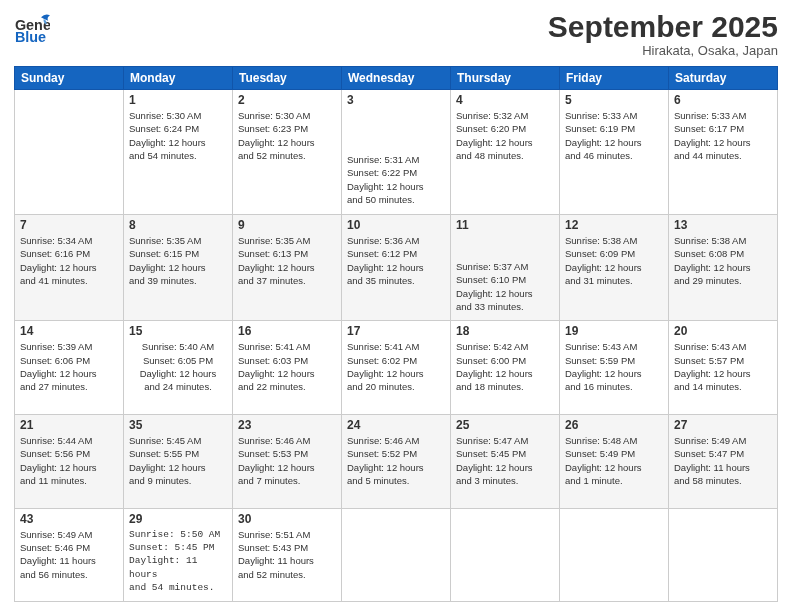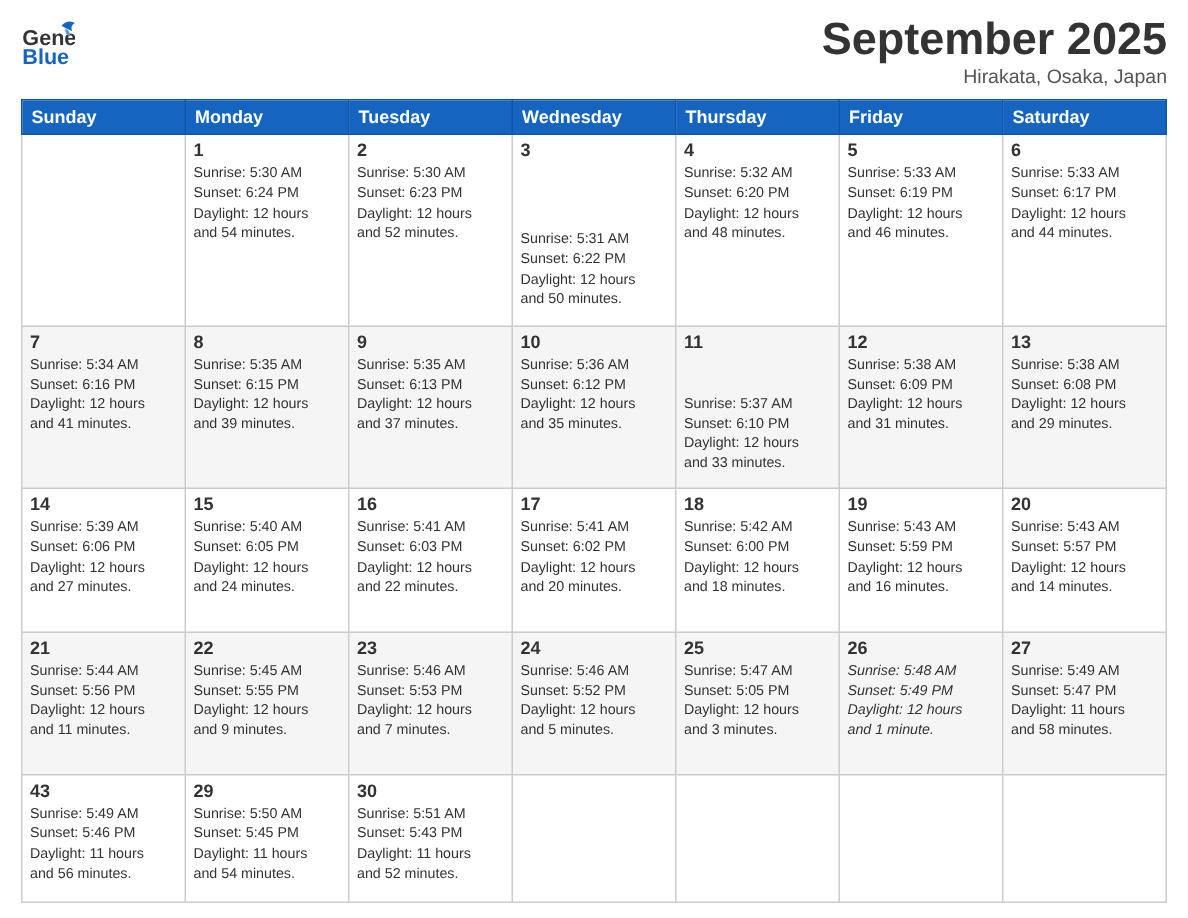--- a/index.html
+++ b/index.html
@@ -224,21 +224,21 @@
         <tr class="row-odd">
           <td>
             <span class="day-num">14</span>
             <div class="cell-text" style="white-space: pre-line;">Sunrise: 5:39 AM
 Sunset: 6:06 PM
 Daylight: 12 hours
 and 27 minutes.</div>
           </td>
           <td>
             <span class="day-num">15</span>
-            <div class="cell-text" style="white-space: pre-line;">Sunrise: 5:40 AM
+            <div class="cell-text" style="white-space: pre-line; text-align: center;">Sunrise: 5:40 AM
 Sunset: 6:05 PM
 Daylight: 12 hours
 and 24 minutes.</div>
           </td>
           <td>
             <span class="day-num">16</span>
             <div class="cell-text" style="white-space: pre-line;">Sunrise: 5:41 AM
 Sunset: 6:03 PM
 Daylight: 12 hours
 and 22 minutes.</div>
@@ -274,21 +274,21 @@
         </tr>
         <tr class="row-even">
           <td>
             <span class="day-num">21</span>
             <div class="cell-text" style="white-space: pre-line;">Sunrise: 5:44 AM
 Sunset: 5:56 PM
 Daylight: 12 hours
 and 11 minutes.</div>
           </td>
           <td>
-            <span class="day-num">22</span>
+            <span class="day-num">35</span>
             <div class="cell-text" style="white-space: pre-line;">Sunrise: 5:45 AM
 Sunset: 5:55 PM
 Daylight: 12 hours
 and 9 minutes.</div>
           </td>
           <td>
             <span class="day-num">23</span>
             <div class="cell-text" style="white-space: pre-line;">Sunrise: 5:46 AM
 Sunset: 5:53 PM
 Daylight: 12 hours
@@ -297,27 +297,27 @@
           <td>
             <span class="day-num">24</span>
             <div class="cell-text" style="white-space: pre-line;">Sunrise: 5:46 AM
 Sunset: 5:52 PM
 Daylight: 12 hours
 and 5 minutes.</div>
           </td>
           <td>
             <span class="day-num">25</span>
             <div class="cell-text" style="white-space: pre-line;">Sunrise: 5:47 AM
-Sunset: 5:05 PM
+Sunset: 5:45 PM
 Daylight: 12 hours
 and 3 minutes.</div>
           </td>
           <td>
             <span class="day-num">26</span>
-            <div class="cell-text" style="white-space: pre-line; font-style: italic;">Sunrise: 5:48 AM
+            <div class="cell-text" style="white-space: pre-line;">Sunrise: 5:48 AM
 Sunset: 5:49 PM
 Daylight: 12 hours
 and 1 minute.</div>
           </td>
           <td>
             <span class="day-num">27</span>
             <div class="cell-text" style="white-space: pre-line;">Sunrise: 5:49 AM
 Sunset: 5:47 PM
 Daylight: 11 hours
 and 58 minutes.</div>
@@ -326,21 +326,21 @@
         <tr class="last-row row-odd">
           <td>
             <span class="day-num">43</span>
             <div class="cell-text" style="white-space: pre-line;">Sunrise: 5:49 AM
 Sunset: 5:46 PM
 Daylight: 11 hours
 and 56 minutes.</div>
           </td>
           <td>
             <span class="day-num">29</span>
-            <div class="cell-text" style="white-space: pre-line;">Sunrise: 5:50 AM
+            <div class="cell-text" style="white-space: pre-line; font-family: Liberation Mono, monospace;">Sunrise: 5:50 AM
 Sunset: 5:45 PM
 Daylight: 11 hours
 and 54 minutes.</div>
           </td>
           <td>
             <span class="day-num">30</span>
             <div class="cell-text" style="white-space: pre-line;">Sunrise: 5:51 AM
 Sunset: 5:43 PM
 Daylight: 11 hours
 and 52 minutes.</div>

